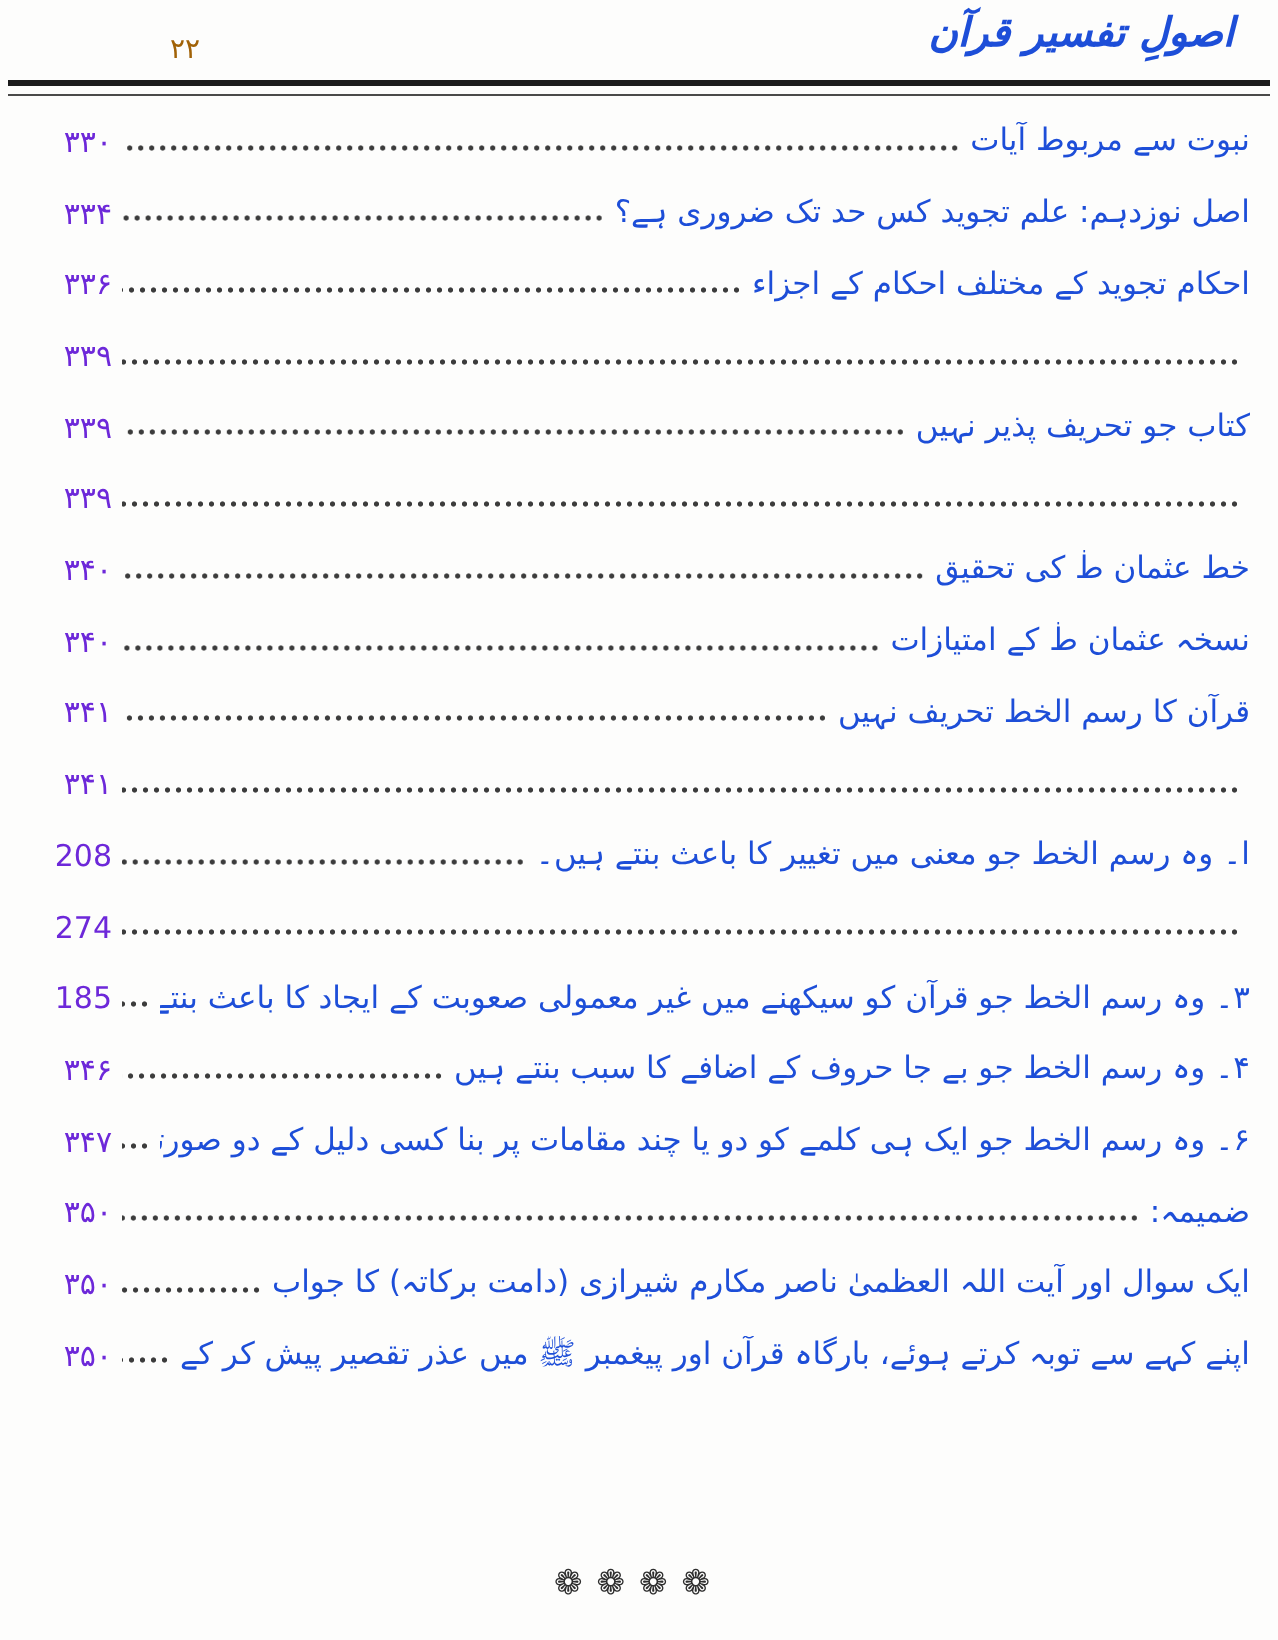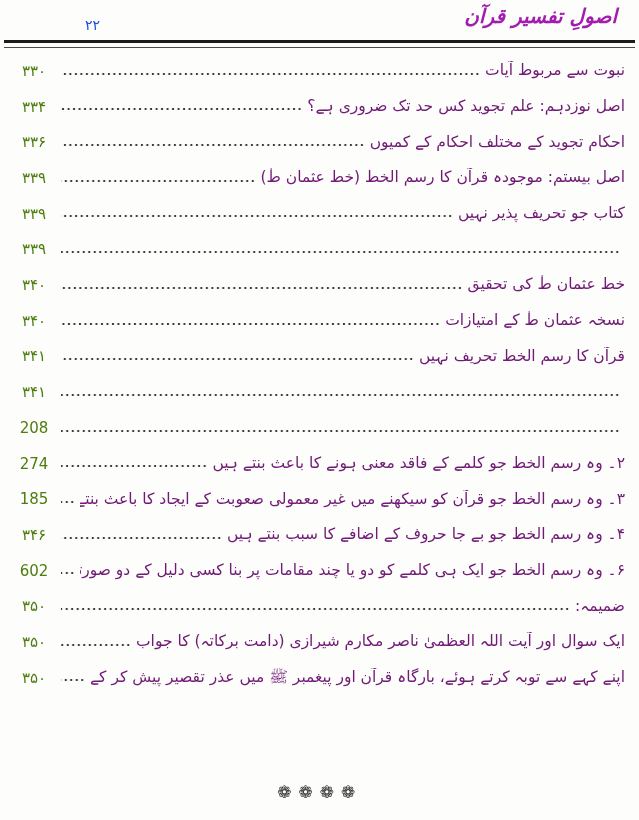--- a/index.html
+++ b/index.html
@@ -25,29 +25,29 @@
     height: 40px;
   }
   .header-title {
     position: absolute;
     top: 4px;
     right: 22px;
     font-size: 20px;
     font-style: italic;
     font-weight: bold;
     letter-spacing: 0.5px;
-    color: #a21caf;
+    color: #1d4ed8;
     white-space: nowrap;
   }
   .header-page-num {
     position: absolute;
     top: 17px;
     left: 85px;
     font-size: 14px;
-    color: #1d4ed8;
+    color: #a16207;
     direction: ltr;
   }
   .header-rule {
     position: absolute;
     top: 40px;
     left: 4px;
     right: 4px;
     height: 4px;
     border-top: 3px solid #1c1c1c;
     border-bottom: 1px solid #4a4a4a;
@@ -65,39 +65,39 @@
     align-items: flex-end;
     height: 35.7px;
     font-size: 15.5px;
     line-height: 1.25;
   }
   .toc-label {
     white-space: nowrap;
     overflow: hidden;
     flex: 0 1 auto;
     padding-bottom: 5px;
-    color: #701a75;
+    color: #1d4ed8;
   }
   .toc-leader {
     flex: 1 0 14px;
     height: 10px;
     margin: 0 5px 9px 5px;
     background-image: radial-gradient(circle, #3c3c3c 1.1px, rgba(0,0,0,0) 1.5px);
     background-size: 5.5px 6px;
     background-repeat: repeat-x;
     background-position: right bottom;
   }
   .toc-num {
     flex: 0 0 auto;
     min-width: 44px;
-    text-align: center;
+    text-align: right;
     direction: ltr;
     font-size: 15px;
     padding-bottom: 5px;
-    color: #4d7c0f;
+    color: #6d28d9;
     white-space: nowrap;
   }
   
   .ornaments {
     position: absolute;
     bottom: 18px;
     left: 0; right: 0;
     text-align: center;
     font-size: 17px;
     letter-spacing: 7px;
@@ -122,27 +122,26 @@
       <span class="toc-num">۳۳۰</span>
     </div>
 
     <div class="toc-row">
       <span class="toc-label">اصل نوزدہم: علم تجوید کس حد تک ضروری ہے؟</span>
       <span class="toc-leader"></span>
       <span class="toc-num">۳۳۴</span>
     </div>
 
     <div class="toc-row">
-      <span class="toc-label">احکام تجوید کے مختلف احکام کے کمیوں</span>
+      <span class="toc-label">احکام تجوید کے مختلف احکام کے اجزاء</span>
       <span class="toc-leader"></span>
       <span class="toc-num">۳۳۶</span>
     </div>
 
     <div class="toc-row">
-      <span class="toc-label">اصل بیستم: موجودہ قرآن کا رسم الخط (خط عثمان طٰ)</span>
       <span class="toc-leader"></span>
       <span class="toc-num">۳۳۹</span>
     </div>
 
     <div class="toc-row">
       <span class="toc-label">کتاب جو تحریف پذیر نہیں</span>
       <span class="toc-leader"></span>
       <span class="toc-num">۳۳۹</span>
     </div>
 
@@ -168,46 +167,46 @@
       <span class="toc-leader"></span>
       <span class="toc-num">۳۴۱</span>
     </div>
 
     <div class="toc-row">
       <span class="toc-leader"></span>
       <span class="toc-num">۳۴۱</span>
     </div>
 
     <div class="toc-row">
+      <span class="toc-label">ا۔ وہ رسم الخط جو معنی میں تغییر کا باعث بنتے ہیں۔</span>
       <span class="toc-leader"></span>
       <span class="toc-num">208</span>
     </div>
 
     <div class="toc-row">
-      <span class="toc-label">۲۔ وہ رسم الخط جو کلمے کے فاقد معنی ہونے کا باعث بنتے ہیں</span>
       <span class="toc-leader"></span>
       <span class="toc-num">274</span>
     </div>
 
     <div class="toc-row">
       <span class="toc-label">۳۔ وہ رسم الخط جو قرآن کو سیکھنے میں غیر معمولی صعوبت کے ایجاد کا باعث بنتے ہیں</span>
       <span class="toc-leader"></span>
       <span class="toc-num">185</span>
     </div>
 
     <div class="toc-row">
       <span class="toc-label">۴۔ وہ رسم الخط جو بے جا حروف کے اضافے کا سبب بنتے ہیں</span>
       <span class="toc-leader"></span>
       <span class="toc-num">۳۴۶</span>
     </div>
 
     <div class="toc-row">
       <span class="toc-label">۶۔ وہ رسم الخط جو ایک ہی کلمے کو دو یا چند مقامات پر بنا کسی دلیل کے دو صورتوں میں لکھنے کا باعث بنتے</span>
       <span class="toc-leader"></span>
-      <span class="toc-num">602</span>
+      <span class="toc-num">۳۴۷</span>
     </div>
 
     <div class="toc-row">
       <span class="toc-label">ضمیمہ:</span>
       <span class="toc-leader"></span>
       <span class="toc-num">۳۵۰</span>
     </div>
 
     <div class="toc-row">
       <span class="toc-label">ایک سوال اور آیت اللہ العظمیٰ ناصر مکارم شیرازی (دامت برکاتہ) کا جواب</span>

